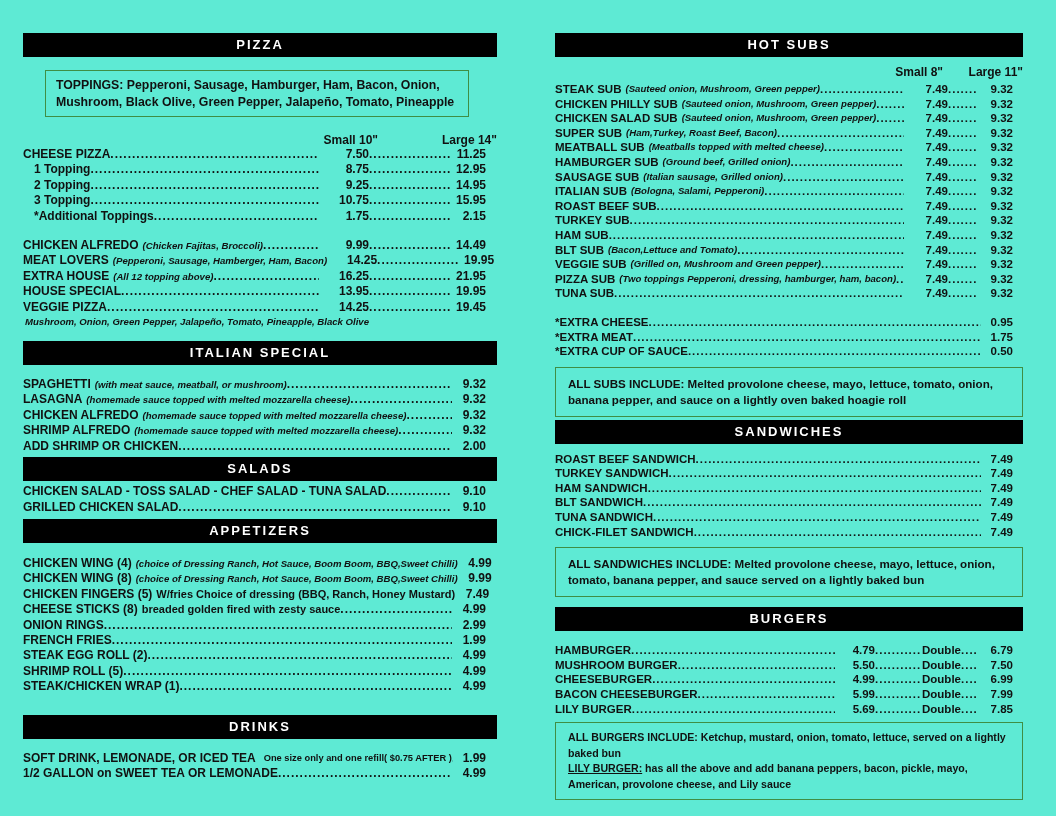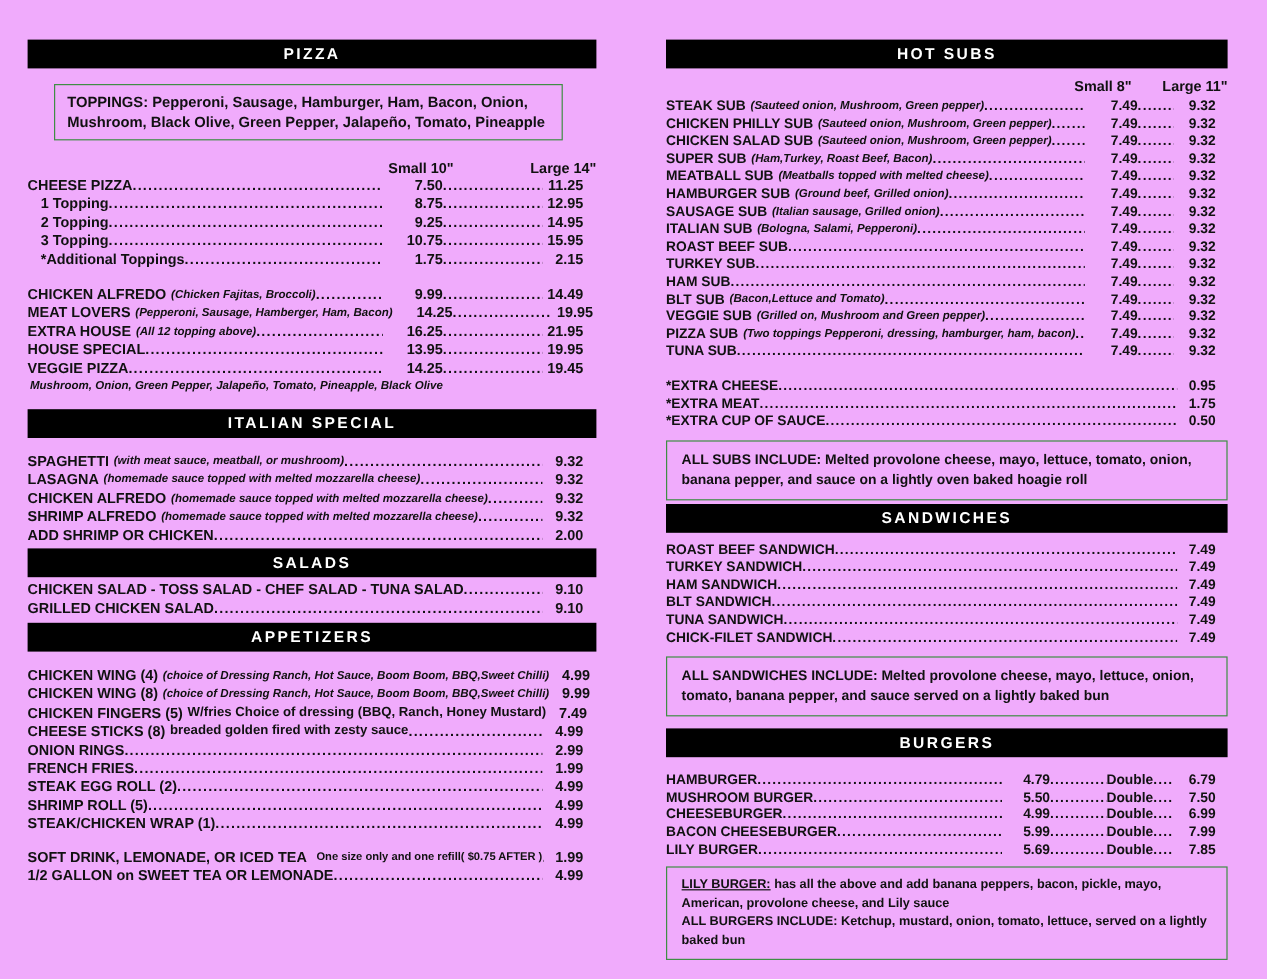--- a/index.html
+++ b/index.html
@@ -1,16 +1,16 @@
 <!DOCTYPE html>
 <html><head>
 <meta charset="utf-8">
 <style>
   html,body{margin:0;padding:0;}
-  .page{position:relative;width:1056px;height:816px;background:#f0abfc;overflow:hidden;
+  .page{position:relative;width:1056px;height:816px;background:#5eead4;overflow:hidden;
         font-family:"Liberation Sans",sans-serif;color:#111;}
   .col{position:absolute;top:0;}
   .col-left{left:23px;width:474px;}
   .col-right{left:555px;width:468px;}
 
   .bar{background:#000;color:#fff;text-align:center;font-weight:bold;font-size:13px;
        letter-spacing:2px;padding:4px 0 5px 0;}
 
   
   .row{display:flex;align-items:flex-end;font-weight:bold;white-space:nowrap;}
@@ -310,20 +310,21 @@
           <span class="p p-one">4.99</span>
         </div>
 
         <div class="row">
           <span class="name">STEAK/CHICKEN  WRAP (1)</span>
           <span class="lead"></span>
           <span class="p p-one">4.99</span>
         </div>
       </div>
 
+    <div class="bar mt20">DRINKS</div>
 
     <div class="mt12">
 
         <div class="row">
           <span class="name">SOFT DRINK, LEMONADE, OR ICED TEA</span>
           <span class="desc" data-style="plain-small">One size only and one refill( $0.75 AFTER )</span>
           <span class="lead"></span>
           <span class="p p-one">1.99</span>
         </div>
 
@@ -596,18 +597,18 @@
           <span class="lead"></span>
           <span class="p bp1">5.69</span>
           <span class="blead"></span>
           <span class="dbl">Double</span>
           <span class="dlead"></span>
           <span class="p bp2">7.85</span>
         </div>
       </div>
 
     <div class="gbox box-burgers">
+      <div>ALL BURGERS INCLUDE: Ketchup, mustard, onion, tomato, lettuce, served on a lightly baked bun</div>
       <div><span class="u">LILY BURGER:</span><span> has all the above and add banana peppers, bacon, pickle, mayo, American, provolone cheese, and Lily sauce</span></div>
-      <div>ALL BURGERS INCLUDE: Ketchup, mustard, onion, tomato, lettuce, served on a lightly baked bun</div>
     </div>
 
   </div>
 </div>
 
 </body></html>

